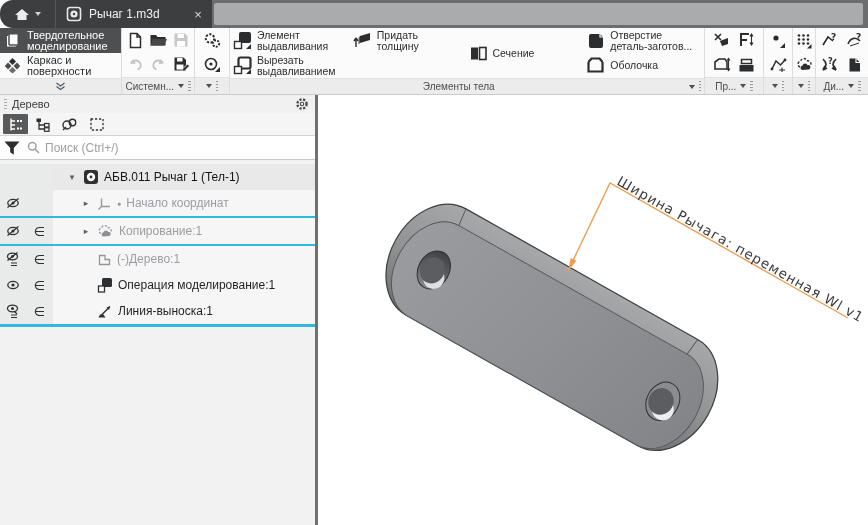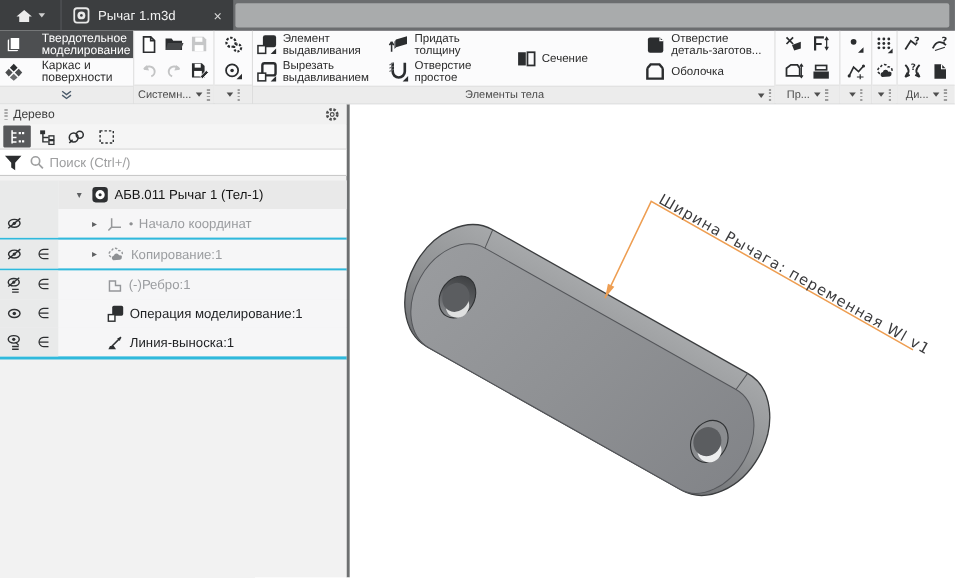--- a/index.html
+++ b/index.html
@@ -1,21 +1,21 @@
 <!DOCTYPE html>
 <html><head>
 <meta charset="utf-8">
 <style>
   *{margin:0;padding:0;box-sizing:border-box;}
   html,body{width:868px;height:525px;overflow:hidden;background:#fff;
     font-family:"Liberation Sans","DejaVu Sans",sans-serif;-webkit-font-smoothing:antialiased;}
   .app{width:868px;height:525px;display:flex;flex-direction:column;}
 
   
-  .titlebar{height:28px;background:#3c3e40;display:flex;align-items:stretch;flex:none;}
+  .titlebar{height:28px;background:#3c3e40;display:flex;align-items:stretch;flex:none;border-radius:13px;}
   .home-btn{width:56px;display:flex;align-items:center;justify-content:center;gap:5px;cursor:pointer;border-right:1px solid #55575a;}
   .doc-tab{width:156px;display:flex;align-items:center;gap:7px;padding:0 6px 0 10px;color:#f2f2f2;font-size:12px;}
   .doc-tab .title{flex:1;white-space:nowrap;overflow:hidden;}
   .tab-close{color:#d8d8d8;font-size:13px;width:16px;text-align:center;cursor:pointer;}
   .tabstrip-empty{flex:1;background:#6b6d6f;padding:3px 5px 3px 2px;}
   .tabstrip-empty .inner{width:100%;height:100%;background:#a9abac;border-radius:2px;}
   .caret{width:0;height:0;border-left:3.5px solid transparent;border-right:3.5px solid transparent;border-top:4px solid #cfcfcf;}
 
   
   .ribbon{height:67px;background:#fbfbfc;display:flex;flex:none;border-bottom:1px solid #c9cacb;}
@@ -24,21 +24,21 @@
   .rgroup-strip{height:17px;background:#ececec;border-top:1px solid #e2e2e2;display:flex;align-items:center;justify-content:center;gap:4px;font-size:10px;color:#4c4c4c;padding:0 3px;}
   .dd{width:0;height:0;border-left:3.5px solid transparent;border-right:3.5px solid transparent;border-top:4px solid #4e4e4e;}
   .grip{width:2.5px;height:11px;background:repeating-linear-gradient(to bottom,#9b9b9b 0 1.5px,transparent 1.5px 3px);}
   .strip-label{white-space:nowrap;overflow:hidden;}
   .strip-spread{justify-content:center;}
   .strip-spread .strip-label{flex:1;text-align:center;}
 
   
   .modes{width:122px;}
   .modes .rgroup-content{flex-direction:column;align-items:stretch;}
-  .mode-btn{height:25px;display:flex;align-items:center;gap:17px;padding:0 4px;font-size:11px;line-height:11px;color:#2c2c2c;background:#fbfbfc;cursor:pointer;}
+  .mode-btn{height:25px;display:flex;align-items:center;gap:6px;padding:0 4px;font-size:11px;line-height:11px;color:#2c2c2c;background:#fbfbfc;cursor:pointer;}
   .mode-btn.active{background:#4d4f51;color:#fff;}
 
   
   .filegrp{width:73px;}
   .filegrp .rgroup-content{flex-direction:column;}
   .icon-row{display:flex;}
   .ibtn{width:23px;height:24px;display:flex;align-items:center;justify-content:center;cursor:pointer;}
   .smallgrp{width:35px;}
   .smallgrp .rgroup-content{flex-direction:column;justify-content:center;}
 
@@ -46,21 +46,21 @@
   .bodygrp{width:475px;}
   .rcol{display:flex;flex-direction:column;height:50px;justify-content:center;}
   .rbtn{height:25px;display:flex;align-items:center;gap:5px;padding:0 3px;cursor:pointer;}
   .rbtn .lbl{font-size:10.5px;line-height:11px;color:#2d2d2d;white-space:pre-line;}
   .c1{width:120px;}.c2{width:116px;justify-content:space-between;}.c3{width:118px;}.c4{width:121px;}
   .icogrp .rgroup-content{justify-content:center;gap:2px;}
   .icol{display:flex;flex-direction:column;justify-content:center;}
   .ic{flex:none;display:block;}
 
   
-  .main{flex:1;display:flex;min-height:0;}
+  .main{flex:1;display:flex;min-height:0;gap:18px;}
   .tree-panel{width:318px;flex:none;background:#f2f2f2;border-right:3px solid #6e7071;display:flex;flex-direction:column;}
   .panel-header{height:18px;background:#f1f1f1;display:flex;align-items:center;padding:0 6px 0 4px;font-size:11px;color:#3c3c3c;gap:5px;flex:none;}
   .panel-header .dots{width:3px;height:10px;background:repeating-linear-gradient(to bottom,#aaa 0 1.5px,transparent 1.5px 3px);}
   .panel-header .title{flex:1;}
   .tree-toolbar{height:22px;background:#f5f5f5;display:flex;align-items:center;gap:2px;padding:0 3px;flex:none;}
   .tbtn{width:25px;height:20px;display:flex;align-items:center;justify-content:center;cursor:pointer;border-radius:1px;}
   .tbtn.pressed{background:#58595b;}
   .search-row{height:25px;background:#fff;border-top:1px solid #d4d4d4;border-bottom:1px solid #c9c9c9;display:flex;align-items:center;flex:none;}
   .funnel{width:24px;display:flex;align-items:center;justify-content:center;cursor:pointer;}
   .search-input{flex:1;border:none;outline:none;font-size:12px;color:#333;padding-left:4px;font-family:"Liberation Sans","DejaVu Sans",sans-serif;background:transparent;}
@@ -238,28 +238,20 @@
         </div>
         <div class="rcol c2">
           <div class="rbtn">
             <svg class="ic" width="19" height="19" viewBox="0 0 19 19">
                 <path d="M3 16 V7 M3 7 L1 10 M3 7 L5 10" fill="none" stroke="#2b2d2f" stroke-width="1.4"></path>
                 <path d="M7 5 L17 2 V9 L7 12 Z" fill="#2b2d2f"></path>
                 <path d="M7 5 L5.5 7 L5.5 13.5 L7 12 Z" fill="#55575a"></path>
               </svg>
             <span class="lbl">Придать толщину</span>
           </div>
-          <div class="rbtn">
-            <svg class="ic" width="19" height="19" viewBox="0 0 19 19">
-                <path d="M4 1 V9 A5.5 5.5 0 0 0 15 9 V1" fill="none" stroke="#2b2d2f" stroke-width="2.4"></path>
-                <path d="M1 3 L5 1 M1 6 L5 4 M1 9 L5 7" stroke="#6a6c6e" stroke-width="1"></path>
-                <path d="M13 18 L18 18 L18 13 Z" fill="#2b2d2f"></path>
-              </svg>
-            <span class="lbl">Отверстие простое</span>
-          </div>
         </div>
         <div class="rcol c3">
           <div class="rbtn">
             <svg class="ic" width="19" height="19" viewBox="0 0 19 19">
                 <rect x="2" y="3.5" width="7" height="12" fill="#2b2d2f"></rect>
                 <rect x="10.5" y="3.5" width="6.5" height="12" fill="none" stroke="#2b2d2f" stroke-width="1.6"></rect>
               </svg>
             <span class="lbl">Сечение</span>
           </div>
         </div>
@@ -551,21 +543,21 @@
                   <path d="M6 12 H12 M6 14.5 H12" stroke="#2e3032" stroke-width="1.2"></path>
                 </svg>
             </span>
             <span class="gslot2">∈</span>
           </div>
           <div class="content ind">
             <span class="arrow"></span>
             <svg width="15" height="15" viewBox="0 0 15 15">
                 <path d="M2.5 12.5 V3.5 H8 V7.5 H12.5 V12.5 Z" fill="none" stroke="#95979a" stroke-width="1.3"></path>
               </svg>
-            <span>(-)Ребро:1</span>
+            <span>(-)Дерево:1</span>
           </div>
         </div>
 
         <div class="trow">
           <div class="gutter">
             <span class="gslot">
               <svg width="16" height="14" viewBox="0 0 16 14">
                   <ellipse cx="8" cy="7" rx="5.2" ry="3.6" fill="none" stroke="#2e3032" stroke-width="1.3"></ellipse>
                   <circle cx="8" cy="7" r="1.6" fill="#2e3032"></circle>
                 </svg>

